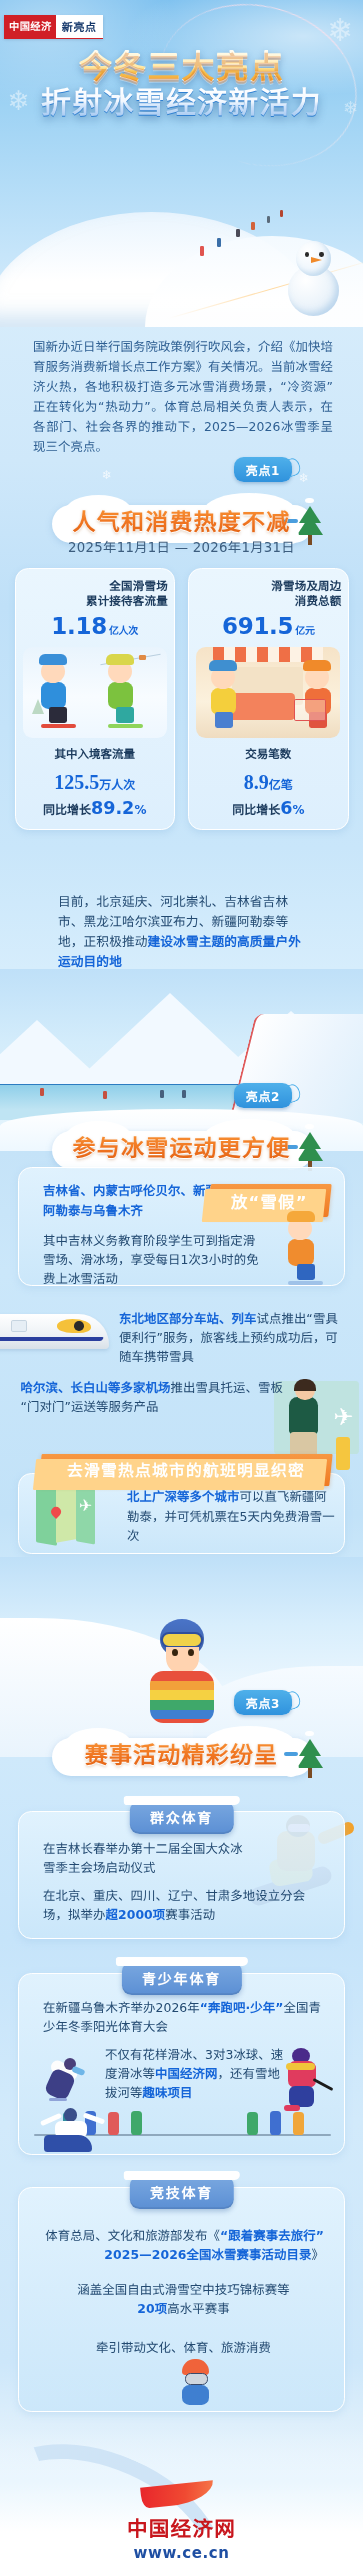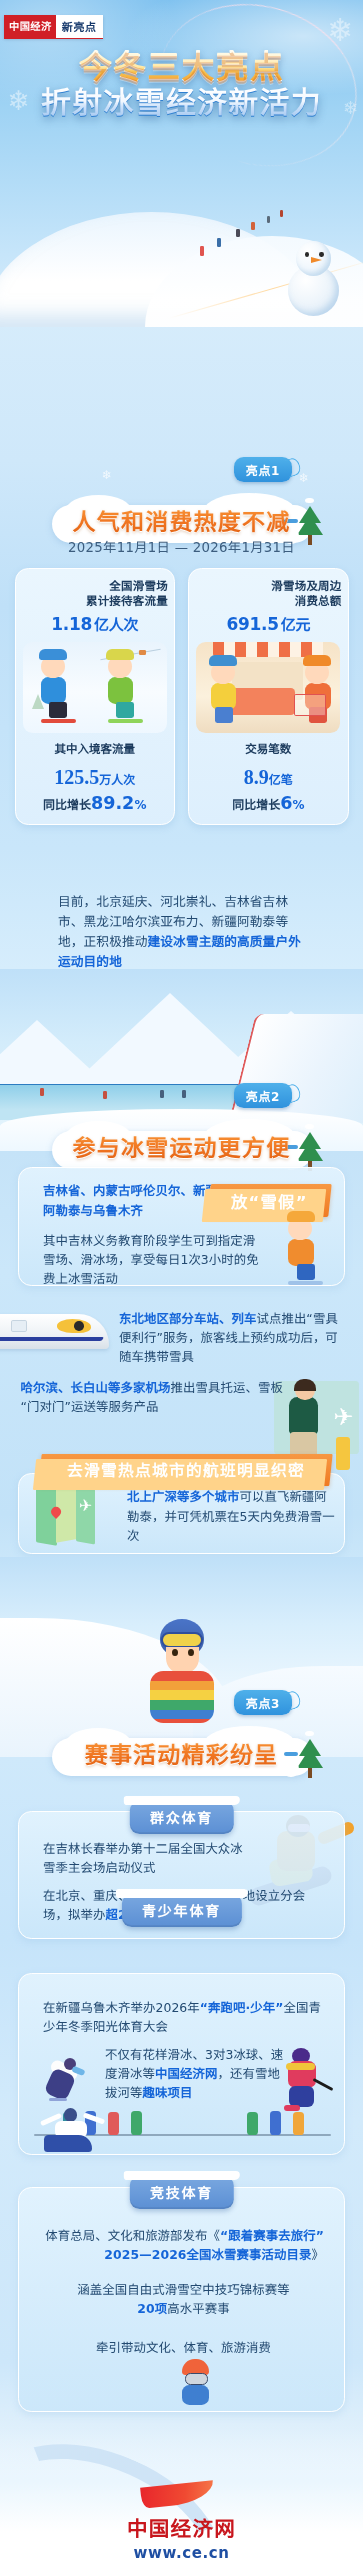--- a/index.html
+++ b/index.html
@@ -204,22 +204,22 @@
   .stat-card {
     flex: 1; background: linear-gradient(180deg,#eaf6fe 0%,#ddeffd 100%);
     border: 1.2px solid #ffffff; border-radius: 13.3px;
     padding: 9.7px 6px 11px; text-align:center;
     box-shadow: 0 2.4px 6px rgba(140,185,225,.3);
   }
   .stat-label { font-size: 11.5px; line-height:1.35; color:#1d3c5e; font-weight:600; letter-spacing:0.2px;
     font-family:"DejaVu Sans","Liberation Sans",sans-serif;text-align:right; }
   .stat-big { margin-top: 3.6px; font-weight: 800; color:#1565d8; letter-spacing:-0.3px;
     font-family:"DejaVu Sans","Liberation Sans",sans-serif; }
-  .stat-big .num { font-size: 17px; }
-  .stat-big .unit { font-size: 15px; margin-left:2px; }
+  .stat-big .num { font-size: 23px; }
+  .stat-big .unit { font-size: 10px; margin-left:2px; }
   .stat-pic {
     margin: 7.3px auto 0; width: 144px; height: 91px; border-radius: 9.7px; overflow:hidden; position:relative;
   }
   .pic-ski { background: linear-gradient(180deg,#e9f4fd 0%,#f8fcff 55%,#eef7ff 100%); }
   .pic-shop { background: linear-gradient(180deg,#f6e3c7 0%,#fbf1dd 60%,#efdcc0 100%); }
   .pic-ski .tree { position:absolute;bottom:24px;left:9.7px;width:0;height:0;
     border-left:6.7px solid transparent;border-right:6.7px solid transparent;border-bottom:15.8px solid #bcd9c4; }
   .pic-ski .lift { position:absolute;top:12px;right:6px;width:61px;height:1.2px;background:#b9cfdf;transform:rotate(-10deg); }
   .pic-ski .lift-car { position:absolute;width:7.3px;height:4.8px;background:#e08a45;border-radius:1.2px; }
   .kid { position:absolute; bottom: 9.7px; }
@@ -440,20 +440,21 @@
     <div class="skier-dot" style="left:280px;bottom:110px;width:3px;height:6.7px;background:#b4452f"></div>
     <div class="snowman">
       <div class="ball-b"></div>
       <div class="ball-t"></div>
       <div class="eye" style="bottom:59px;left:20.6px"></div>
       <div class="eye" style="bottom:59px;left:35px"></div>
       <div class="nose"></div>
     </div>
   </div>
 
+  <div class="intro">国新办近日举行国务院政策例行吹风会，介绍《加快培育服务消费新增长点工作方案》有关情况。当前冰雪经济火热，各地积极打造多元冰雪消费场景，“冷资源”正在转化为“热动力”。体育总局相关负责人表示，在各部门、社会各界的推动下，2025—2026冰雪季呈现三个亮点。</div>
 
   <div class="hl" style="top:457px;">
     <div style="position:relative;height:24px;">
       <div class="hl-badge">亮点1</div>
     </div>
     <div class="hl-title-row">
       <div class="hl-cloud"></div>
       <div class="hl-text">人气和消费热度不减</div>
       <div class="hl-tree">
         <div class="trunk"></div>
@@ -692,21 +693,21 @@
   </div>
   <div class="info-card" style="left:18px;top:1811px;width:327px;height:128px;">
     <div class="card-txt" style="position:absolute;left:24px;top:27px;width:200px;">
       <span>在吉林长春举办第十二届全国大众冰雪季主会场启动仪式</span>
     </div>
     <div class="card-txt" style="position:absolute;left:24px;top:74px;width:279px;">
       <span>在北京、重庆、四川、辽宁、甘肃多地设立分会场，拟举办</span><span class="em">超2000项</span><span>赛事活动</span>
     </div>
   </div>
 
-  <div class="pill-tag" style="top:1894px;">青少年体育</div>
+  <div class="pill-tag" style="top:1962px;">青少年体育</div>
   <div class="info-card" style="left:18px;top:1973px;width:327px;height:182px;">
     <div class="card-txt" style="position:absolute;left:24px;top:24px;width:285px;">
       <span>在新疆乌鲁木齐举办2026年</span><span class="em">“奔跑吧·少年”</span><span>全国青少年冬季阳光体育大会</span>
     </div>
     <div class="card-txt" style="position:absolute;left:86px;top:71px;width:182px;">
       <span>不仅有花样滑冰、3对3冰球、速度滑冰等</span><span class="em">中国经济网</span><span>，还有雪地拔河等</span><span class="em">趣味项目</span>
     </div>
     <div class="athlete" style="left:29px;top:79px;width:36px;height:55px;">
       <div style="position:absolute;left:2.4px;top:11px;width:28px;height:13.3px;border-radius:7.3px;background:#fdfdfd;transform:rotate(28deg);"></div>
       <div style="position:absolute;left:0px;top:18px;width:24px;height:27px;border-radius:7.3px;background:#3d3f86;transform:rotate(24deg);"></div>

